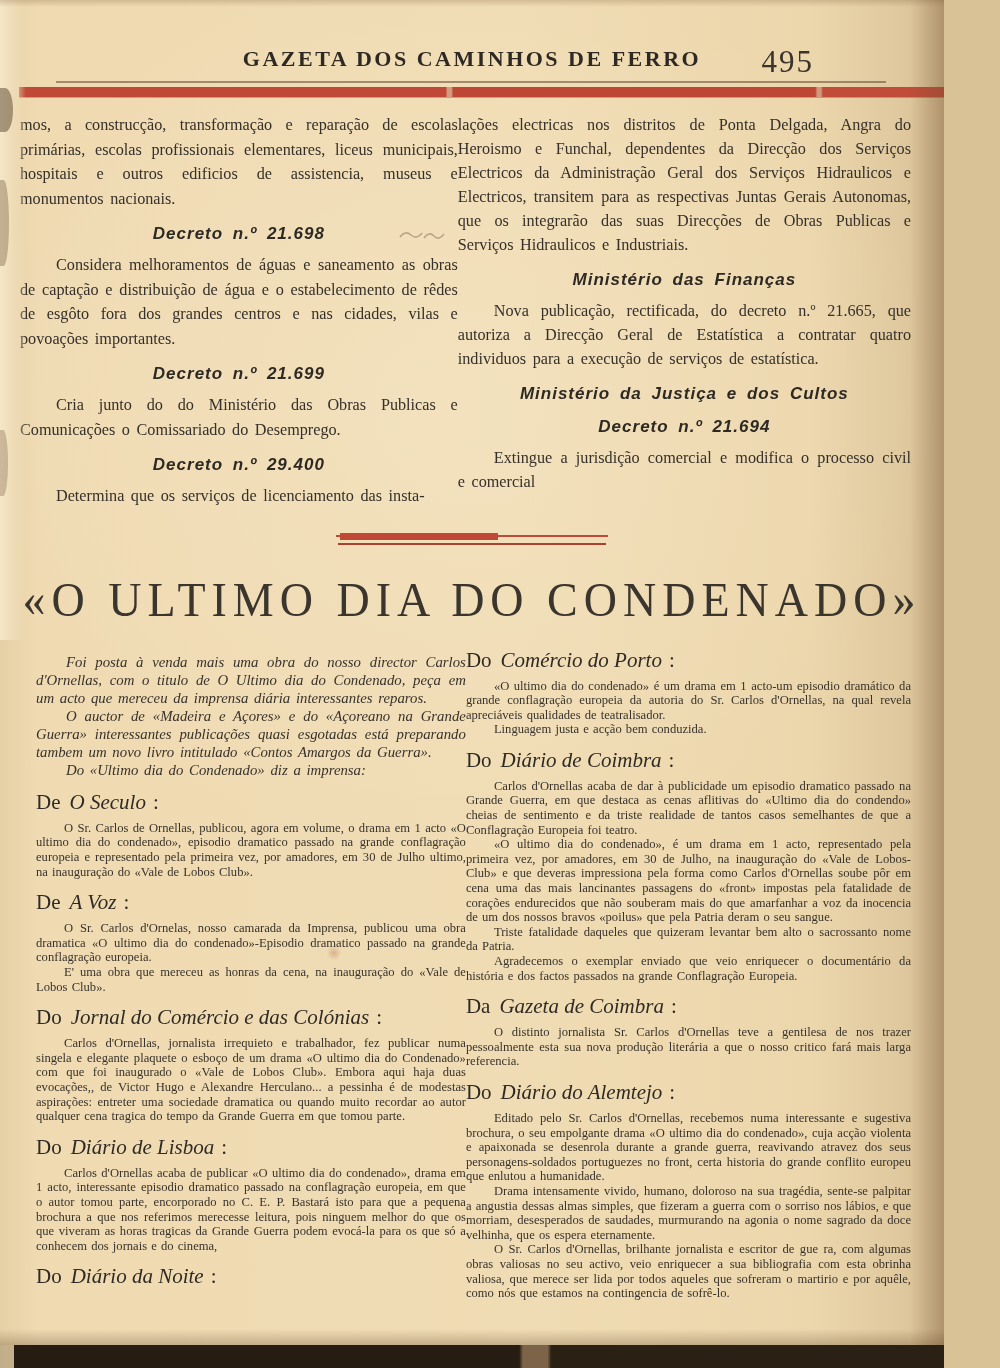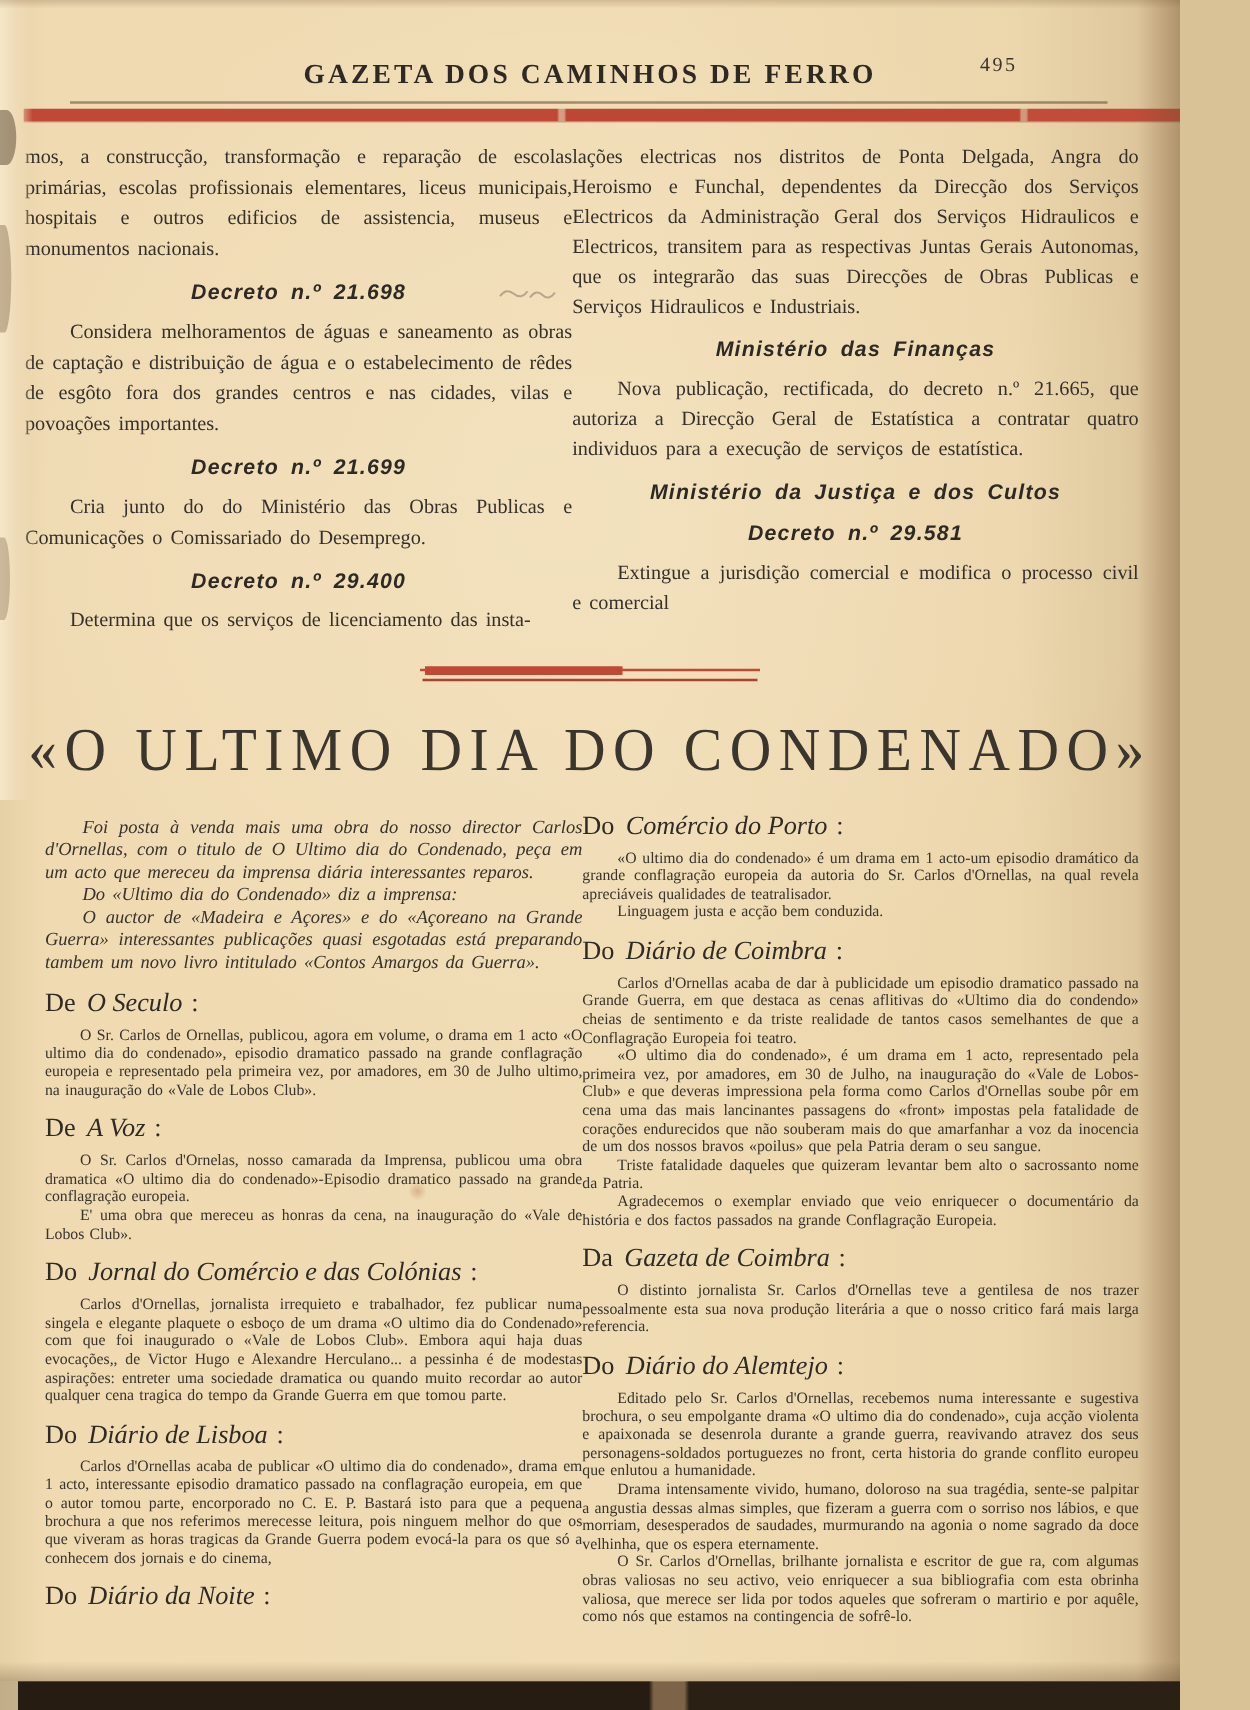--- a/index.html
+++ b/index.html
@@ -7,21 +7,21 @@
     position:relative;width:944px;height:1368px;overflow:hidden;
     font-family:"Liberation Serif","DejaVu Serif",serif;color:#37322b;
     background:
       radial-gradient(ellipse 70% 45% at 48% 30%, rgba(255,248,230,.20), rgba(255,248,230,0) 75%),
       linear-gradient(90deg,#e6d1a6 0%,#efdab2 4%,#f0dcb4 55%,#ecd6ac 86%,#e0c99e 95%,#d6bd92 100%),
       #ecd7ae;
   }
   
   .hdr{position:relative;padding-top:46px;text-align:center;}
   .masthead{display:inline-block;font-size:22px;font-weight:bold;letter-spacing:2.5px;color:#2e2a23;}
-  .pageno{position:absolute;top:44px;right:130px;font-size:16px;letter-spacing:2px;color:#3a342c;}
+  .pageno{position:absolute;top:44px;right:130px;font-size:31px;letter-spacing:2px;color:#3a342c;}
   .thinrule{margin:9px 58px 0 56px;border-top:2px solid rgba(92,72,48,.55);}
   .redrule{margin:4px 0 0 19px;width:948px;height:10px;
     background:linear-gradient(90deg,#bf4936 0 45%,#d49d82 45.2% 45.6%,#bd4734 45.8% 84%,#d1987c 84.2% 84.6%,#c04c39 84.8% 100%);
     box-shadow:0 1px 0 rgba(120,50,35,.35);}
   
   .cols{display:flex;justify-content:space-between;padding:0 33px 0 36px;}
   .col-l{width:452px;}
   .col-r{width:468px;}
   
   .top{margin-top:16px;padding-left:20px;}
@@ -83,36 +83,36 @@
       <h3 class="decreto">Decreto n.º 21.699</h3>
       <p class="tpara ind">Cria junto do do Ministério das Obras Publicas e Comunicações o Comissariado do Desemprego.</p>
       <h3 class="decreto">Decreto n.º 29.400</h3>
       <p class="tpara ind">Determina que os serviços de licenciamento das insta-</p>
     </div>
     <div class="col-r">
       <p class="tpara">lações electricas nos distritos de Ponta Delgada, Angra do Heroismo e Funchal, dependentes da Direcção dos Serviços Electricos da Administração Geral dos Serviços Hidraulicos e Electricos, transitem para as respectivas Juntas Gerais Autonomas, que os integrarão das suas Direcções de Obras Publicas e Serviços Hidraulicos e Industriais.</p>
       <h3 class="decreto">Ministério das Finanças</h3>
       <p class="tpara ind">Nova publicação, rectificada, do decreto n.º 21.665, que autoriza a Direcção Geral de Estatística a contratar quatro individuos para a execução de serviços de estatística.</p>
       <h3 class="decreto">Ministério da Justiça e dos Cultos</h3>
-      <h3 class="decreto">Decreto n.º 29.581</h3>
+      <h3 class="decreto">Decreto n.º 21.694</h3>
       <p class="tpara ind">Extingue a jurisdição comercial e modifica o processo civil e comercial</p>
     </div>
   </main>
 
   <div class="divider">
       <span class="thick"></span>
     </div>
 
   <h1 class="headline">«O ULTIMO DIA DO CONDENADO»</h1>
 
   <section class="cols article">
     <div class="col-l">
       <p class="ipara">Foi posta à venda mais uma obra do nosso director Carlos d'Ornellas, com o titulo de O Ultimo dia do Condenado, peça em um acto que mereceu da imprensa diária interessantes reparos.</p>
+      <p class="ipara">O auctor de «Madeira e Açores» e do «Açoreano na Grande Guerra» interessantes publicações quasi esgotadas está preparando tambem um novo livro intitulado «Contos Amargos da Guerra».</p>
       <p class="ipara">Do «Ultimo dia do Condenado» diz a imprensa:</p>
-      <p class="ipara">O auctor de «Madeira e Açores» e do «Açoreano na Grande Guerra» interessantes publicações quasi esgotadas está preparando tambem um novo livro intitulado «Contos Amargos da Guerra».</p>
 
       <h2 class="src-h"><span class="hp">De</span><span class="hn">O Seculo</span><span class="hc">:</span></h2>
       <p class="body">O Sr. Carlos de Ornellas, publicou, agora em volume, o drama em 1 acto «O ultimo dia do condenado», episodio dramatico passado na grande conflagração europeia e representado pela primeira vez, por amadores, em 30 de Julho ultimo, na inauguração do «Vale de Lobos Club».</p>
 
       <h2 class="src-h"><span class="hp">De</span><span class="hn">A Voz</span><span class="hc">:</span></h2>
       <p class="body">O Sr. Carlos d'Ornelas, nosso camarada da Imprensa, publicou uma obra dramatica «O ultimo dia do condenado»-Episodio dramatico passado na grande conflagração europeia.</p>
       <p class="body">E' uma obra que mereceu as honras da cena, na inauguração do «Vale de Lobos Club».</p>
 
       <h2 class="src-h"><span class="hp">Do</span><span class="hn">Jornal do Comércio e das Colónias</span><span class="hc">:</span></h2>
       <p class="body">Carlos d'Ornellas, jornalista irrequieto e trabalhador, fez publicar numa singela e elegante plaquete o esboço de um drama «O ultimo dia do Condenado» com que foi inaugurado o «Vale de Lobos Club». Embora aqui haja duas evocações,, de Victor Hugo e Alexandre Herculano... a pessinha é de modestas aspirações: entreter uma sociedade dramatica ou quando muito recordar ao autor qualquer cena tragica do tempo da Grande Guerra em que tomou parte.</p>

